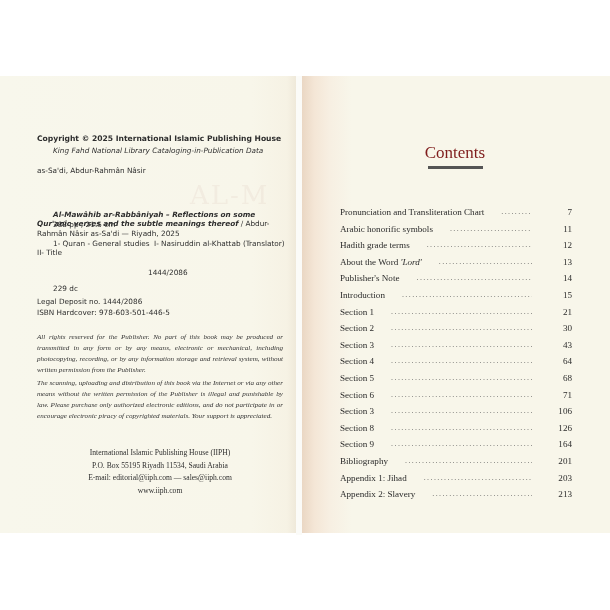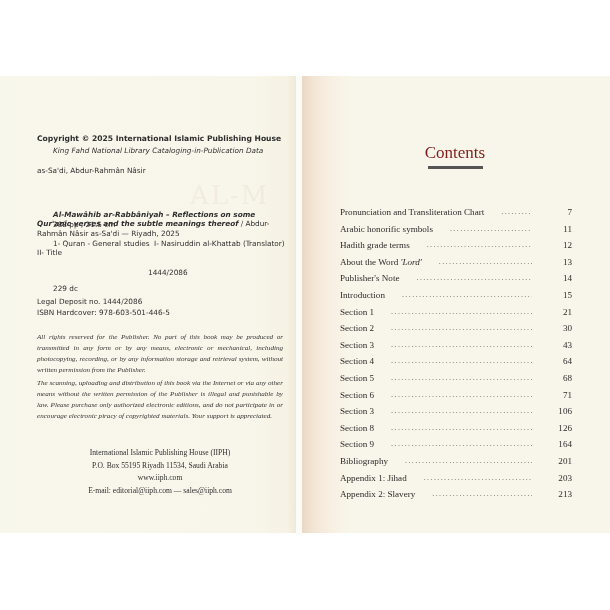--- a/index.html
+++ b/index.html
@@ -78,22 +78,22 @@
 <div class="lp sans subj3">II- Title</div>
 <div class="lp sans dc">229 dc</div>
 <div class="lp sans dcno">1444/2086</div>
 <div class="lp sans legal">Legal Deposit no. 1444/2086</div>
 <div class="lp sans isbn">ISBN Hardcover: 978-603-501-446-5</div>
 <div class="rights r1">All rights reserved for the Publisher. No part of this book may be produced or transmitted in any form or by any means, electronic or mechanical, including photocopying, recording, or by any information storage and retrieval system, without written permission from the Publisher.</div>
 <div class="rights r2">The scanning, uploading and distribution of this book via the Internet or via any other means without the written permission of the Publisher is illegal and punishable by law. Please purchase only authorized electronic editions, and do not participate in or encourage electronic piracy of copyrighted materials. Your support is appreciated.</div>
 <div class="pub">
   <div>International Islamic Publishing House (IIPH)</div>
   <div>P.O. Box 55195 Riyadh 11534, Saudi Arabia</div>
+  <div>E-mail: editorial@iiph.com — sales@iiph.com</div>
   <div>www.iiph.com</div>
-  <div>E-mail: editorial@iiph.com — sales@iiph.com</div>
 </div>
 
 <div class="contents-title">Contents</div>
 <div class="contents-rule"></div>
 
 <div class="toc" id="toc">
     <div class="toc-row">
       <span class="toc-label">Pronunciation and Transliteration Chart</span>
       <span class="toc-dots">...................................................................</span>
       <span class="toc-page">7</span>

